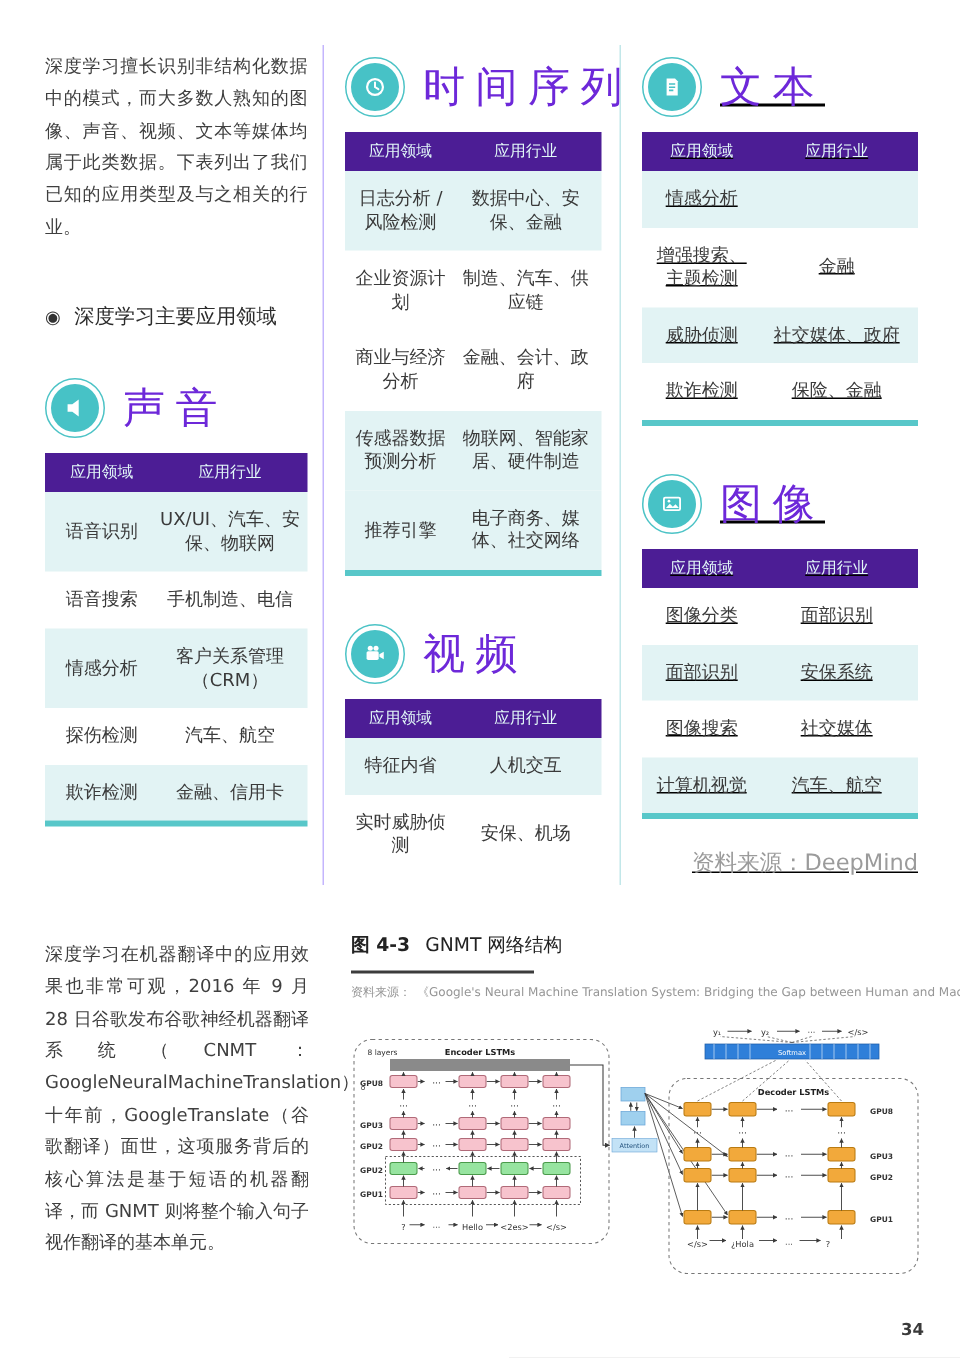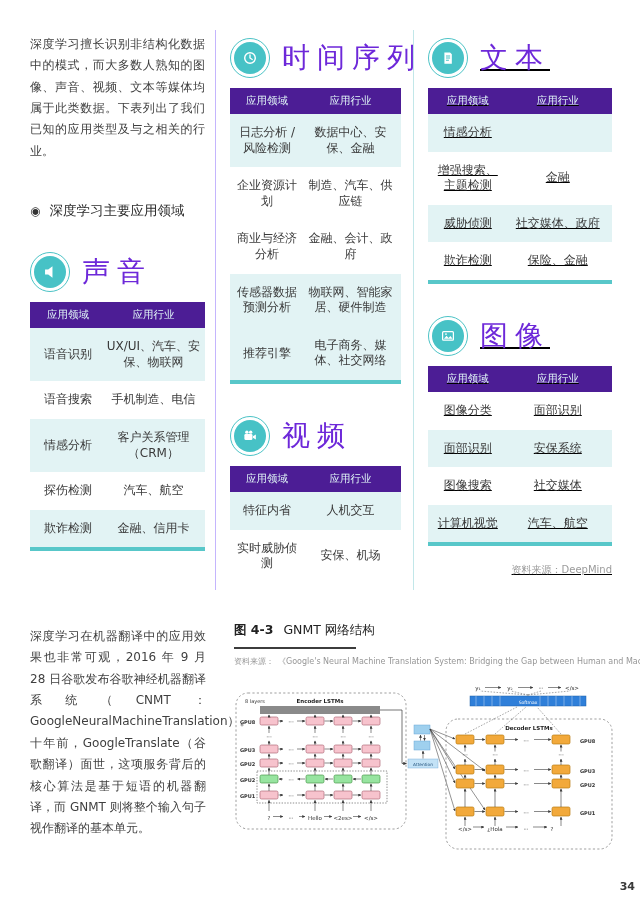--- a/index.html
+++ b/index.html
@@ -26,34 +26,34 @@
   .icon-circle { width:32px; height:32px; background:#47c2c6; border-radius:50%;
                  display:flex; align-items:center; justify-content:center; }
   .table-title { font-size:28px; color:#6d28d9; letter-spacing:7px; white-space:nowrap; }
   .thead { display:flex; background:#4c1d95; color:#e2f8f8; font-size:10.5px; padding:6px 2px; }
   .th { text-align:center; }
   .c1 { width:42%; } .c2 { width:58%; }
   .trow { display:flex; align-items:center; font-size:12px; line-height:1.3; color:#3a3a3a; padding:11px 2px; }
   .trow.tint { background:#e2f3f4; }
   .td { text-align:center; padding:0 2px; }
   .tbottom { height:4px; background:#58c7c9; }
-  .sources { margin-top:14px; text-align:right; font-size:10px; color:#9b9b9b; line-height:2; }
+  .sources { margin-top:14px; text-align:right; font-size:15px; color:#9b9b9b; line-height:2; }
   
   .bottom-section { display:flex; padding:24px 24px 0 30px; }
   .bottom-left { width:186px; padding-right:10px; }
   .bottom-left p { font-size:12px; line-height:1.78; color:#3f3f3f; text-align:justify; margin-top:12px; }
   .figure-col { flex:1; padding-left:18px; }
   .fig-caption { font-size:12.5px; color:#222; margin-top:8px; }
   .fig-label { font-weight:bold; margin-right:10px; }
   .fig-rule { width:122px; border-bottom:2px solid #3c3c3c; margin:8px 0 7px; }
   .fig-source { font-size:8px; color:#969696; white-space:nowrap; }
   .fig-source-label { margin-right:4px; }
   .diagram { margin-top:12px; display:block; }
   svg text { font-family:"DejaVu Sans","Liberation Sans",sans-serif; }
-  .page-number { position:absolute; right:5px; bottom:12px; font-size:11px; font-weight:bold; color:#3a3a3a; }
+  .page-number { position:absolute; right:24px; bottom:12px; font-size:11px; font-weight:bold; color:#3a3a3a; }
 </style>
 </head>
 <body>
 
 <div class="page">
 
   <div class="top-section">
 
     <div class="col col-1">
       <p class="intro">深度学习擅长识别非结构化数据中的模式，而大多数人熟知的图像、声音、视频、文本等媒体均属于此类数据。下表列出了我们已知的应用类型及与之相关的行业。</p>

